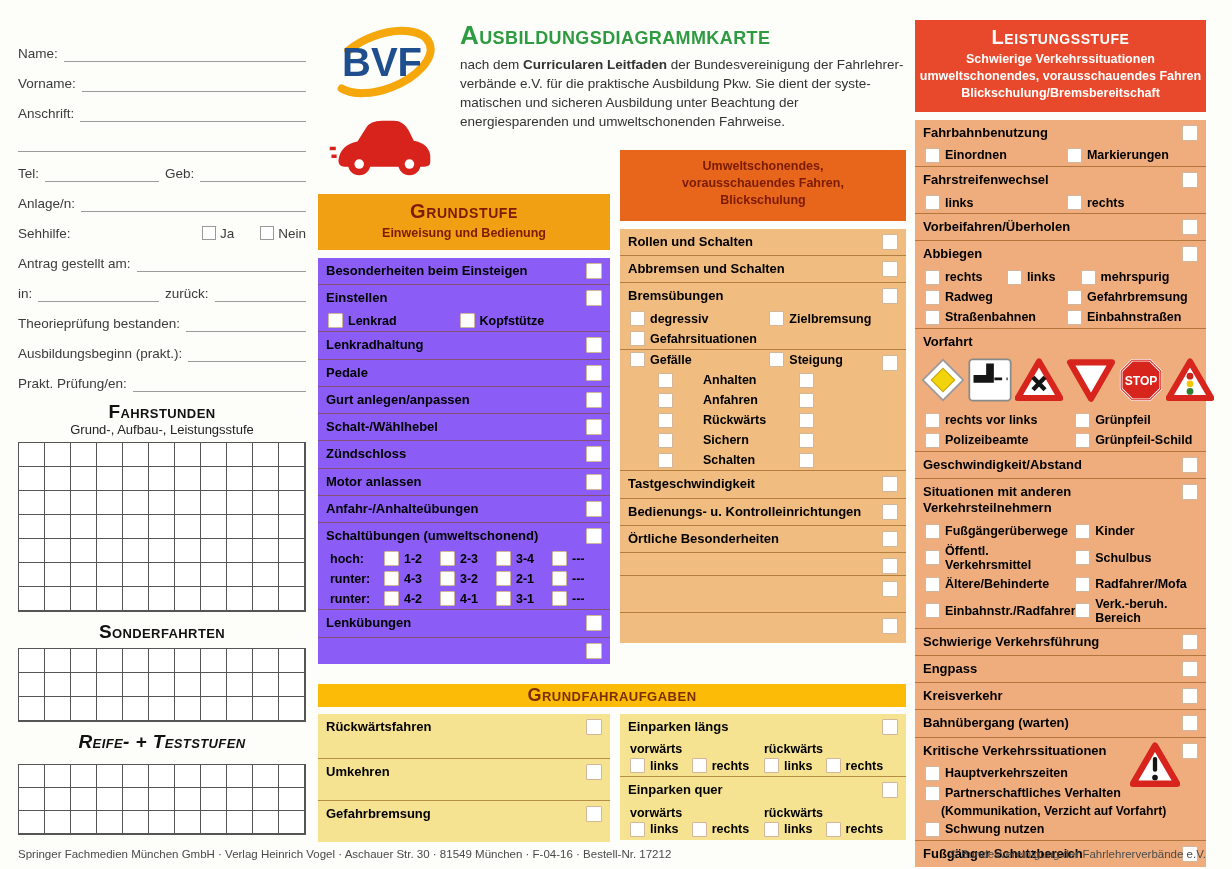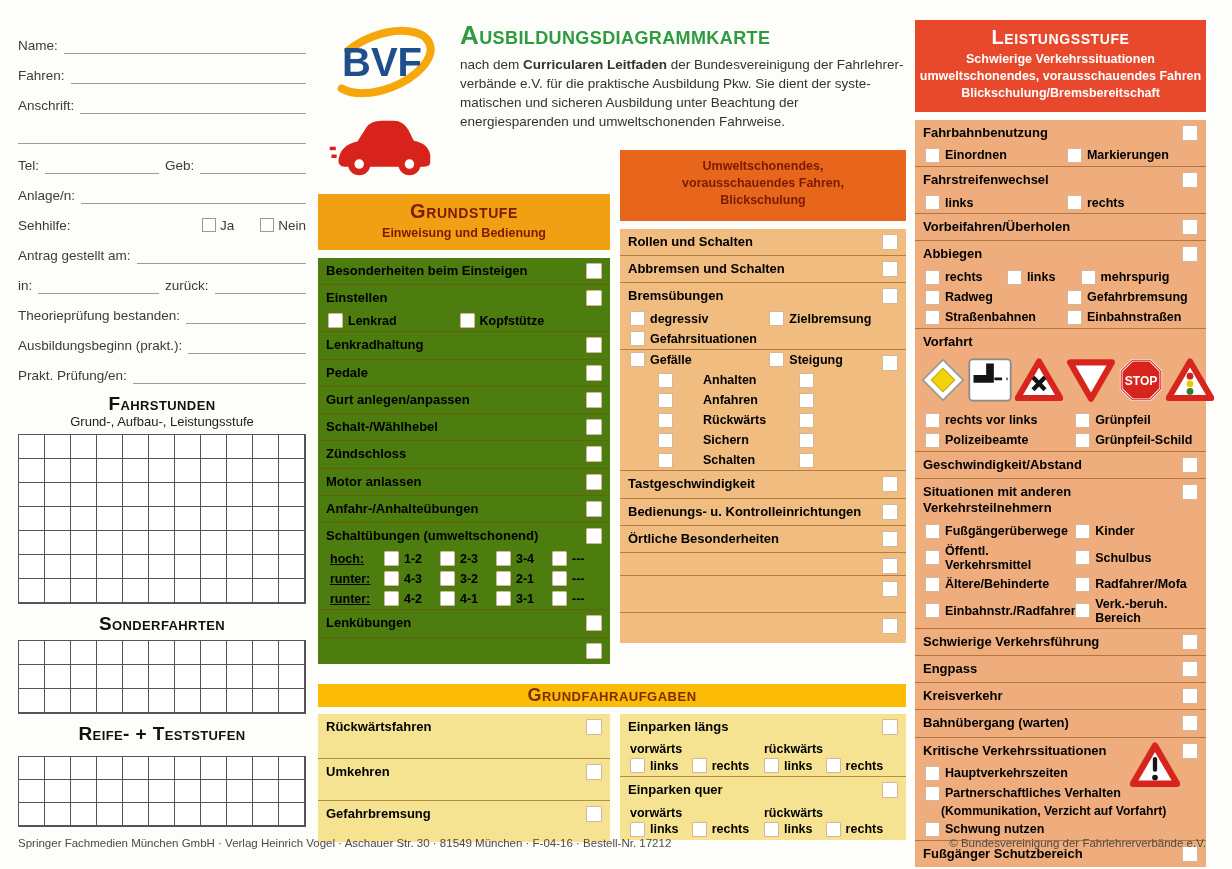--- a/index.html
+++ b/index.html
@@ -1,19 +1,19 @@
 <!DOCTYPE html>
 <html style="--green: #2F9B41;"><head>
 <meta charset="utf-8">
 <style>
   html,body{margin:0;padding:0;background:#e8e8e4;}
   .page{position:relative;width:1232px;height:869px;background:#fdfdfa;overflow:hidden;
         font-family:"Liberation Sans",sans-serif;}
   
-  .left-col{position:absolute;left:18px;top:24px;width:288px;}
+  .left-col{position:absolute;left:18px;top:32px;width:288px;}
   .f-row{height:30px;display:flex;align-items:flex-end;gap:6px;font-size:13.5px;color:#3b3b3b;}
   .f-row .lab{flex:none;padding-bottom:1px;white-space:nowrap;}
   .f-row .line{flex:1;border-bottom:1.3px solid #9b9b9b;height:100%;}
   .f-row .grp{flex:1;display:flex;align-items:flex-end;gap:6px;}
   .fcb{width:12px;height:12px;border:1.2px solid #999;background:#fff;display:inline-block;margin:0 4px 1px 0;}
   .seh-opts{flex:1;display:flex;justify-content:flex-end;gap:26px;align-items:flex-end;padding-bottom:1px;}
   .seh-opt{display:flex;align-items:center;font-size:13.5px;}
   
   .tbl-title{font-variant:small-caps;font-weight:bold;font-size:19px;color:#111;text-align:center;
              letter-spacing:.4px;margin-top:9px;}
@@ -38,49 +38,49 @@
   .lite .ttl,.lite .sub{color:#fff;}
   .row{position:relative;}
   .row.sep{border-top:1px solid rgba(128,72,10,.55);}
   .item{padding:5px 30px 5px 8px;font-size:13px;font-weight:bold;line-height:1.25;white-space:pre-line;}
   .cb{width:13px;height:13px;background:#fff;border:1px solid rgba(160,95,30,.45);border-radius:1.5px;
       display:inline-block;flex:none;}
   .cb.rt{position:absolute;right:8px;top:5px;width:14px;height:14px;}
   .subr{display:flex;align-items:center;padding:2px 8px 3px 10px;font-size:12.5px;font-weight:600;}
   .pair{display:flex;align-items:center;gap:5px;flex:none;}
   .gearr{display:flex;align-items:center;padding:2px 8px 3px 12px;font-size:12.5px;font-weight:bold;gap:0;}
-  .gearr .glab{width:54px;flex:none;text-decoration:underline;}
+  .gearr .glab{width:54px;flex:none;}
   .gearr .pair{width:56px;}
   .dualr{display:flex;align-items:center;padding:2.5px 8px;font-size:12.5px;font-weight:600;}
   .dualr .cb:first-child{margin-left:30px;}
   .dualr .dlbl{margin-left:30px;width:96px;}
   .labels2{display:flex;padding:2px 8px 0 10px;font-size:12.5px;font-weight:600;}
   .labels2 span{width:50%;}
   .noter{padding:0 8px 2px 26px;font-size:12.2px;font-weight:600;}
   .signsr{display:flex;align-items:center;gap:3px;padding:3px 4px 5px 6px;}
   .signsr svg{flex:none;}
   .g-band{height:23px;display:flex;align-items:center;justify-content:center;
           font-variant:small-caps;font-weight:bold;font-size:18px;letter-spacing:.5px;color:#7a2f02;}
   
-  .foot{position:absolute;bottom:20px;font-size:11.5px;color:#4a4a4a;}
+  .foot{position:absolute;bottom:9px;font-size:11.5px;color:#4a4a4a;}
   .warnicon{position:absolute;right:26px;top:4px;z-index:3;}
 </style>
 </head>
 <body>
 
 <div class="page">
 
   <div class="left-col">
     <div id="form-fields">
         <div class="f-row">
           <span class="lab">Name:</span>
           <span class="line"></span>
         </div>
         <div class="f-row">
-          <span class="lab">Fahren:</span>
+          <span class="lab">Vorname:</span>
           <span class="line"></span>
         </div>
         <div class="f-row">
           <span class="lab">Anschrift:</span>
           <span class="line"></span>
         </div>
         <div class="f-row">
           <span class="line"></span>
         </div>
         <div class="f-row">
@@ -248,21 +248,21 @@
           <div class="cell" style="height: 23px;"></div>
           <div class="cell" style="height: 23px;"></div>
           <div class="cell" style="height: 23px;"></div>
           <div class="cell" style="height: 23px;"></div>
           <div class="cell" style="height: 23px;"></div>
           <div class="cell" style="height: 23px;"></div>
           <div class="cell" style="height: 23px;"></div>
           <div class="cell" style="height: 23px;"></div>
           <div class="cell" style="height: 23px;"></div>
         </div>
-        <div class="tbl-title" style="margin-bottom: 11px;">Reife- + Teststufen</div>
+        <div class="tbl-title" style="margin-bottom: 11px; font-style: italic;">Reife- + Teststufen</div>
         <div class="grid" style="grid-template-columns: repeat(11, 1fr);">
           <div class="cell" style="height: 22px;"></div>
           <div class="cell" style="height: 22px;"></div>
           <div class="cell" style="height: 22px;"></div>
           <div class="cell" style="height: 22px;"></div>
           <div class="cell" style="height: 22px;"></div>
           <div class="cell" style="height: 22px;"></div>
           <div class="cell" style="height: 22px;"></div>
           <div class="cell" style="height: 22px;"></div>
           <div class="cell" style="height: 22px;"></div>
@@ -317,21 +317,21 @@
   <div class="intro">
     <div class="intro-title">Ausbildungsdiagrammkarte</div>
     <div class="intro-desc"><span>nach dem </span><b>Curricularen Leitfaden</b><span> der Bundesvereinigung der Fahrlehrer­verbände e.V. für die praktische Ausbildung Pkw. Sie dient der syste­matischen und sicheren Ausbildung unter Beachtung der energiesparenden und umweltschonenden Fahrweise.</span></div>
   </div>
 
   <div class="panel" id="p-grund" style="left:318px;top:194px;width:292px;">
     <div class="p-head dark" style="background:#F2A013;">
       <div class="ttl">Grundstufe</div>
       <div class="sub">Einweisung und Bedienung</div>
     </div>
-    <div class="p-body" id="grund-body" style="background:#4d7c0f;">
+    <div class="p-body" id="grund-body" style="background:#8b5cf6;">
         <div class="row">
           <span class="cb rt"></span>
           <span class="item" style="display: block;">Besonderheiten beim Einsteigen</span>
         </div>
         <div class="row sep">
           <span class="cb rt"></span>
           <span class="item" style="display: block;">Einstellen</span>
         </div>
         <div class="row subr">
           <span class="pair" style="width: 48%;">

